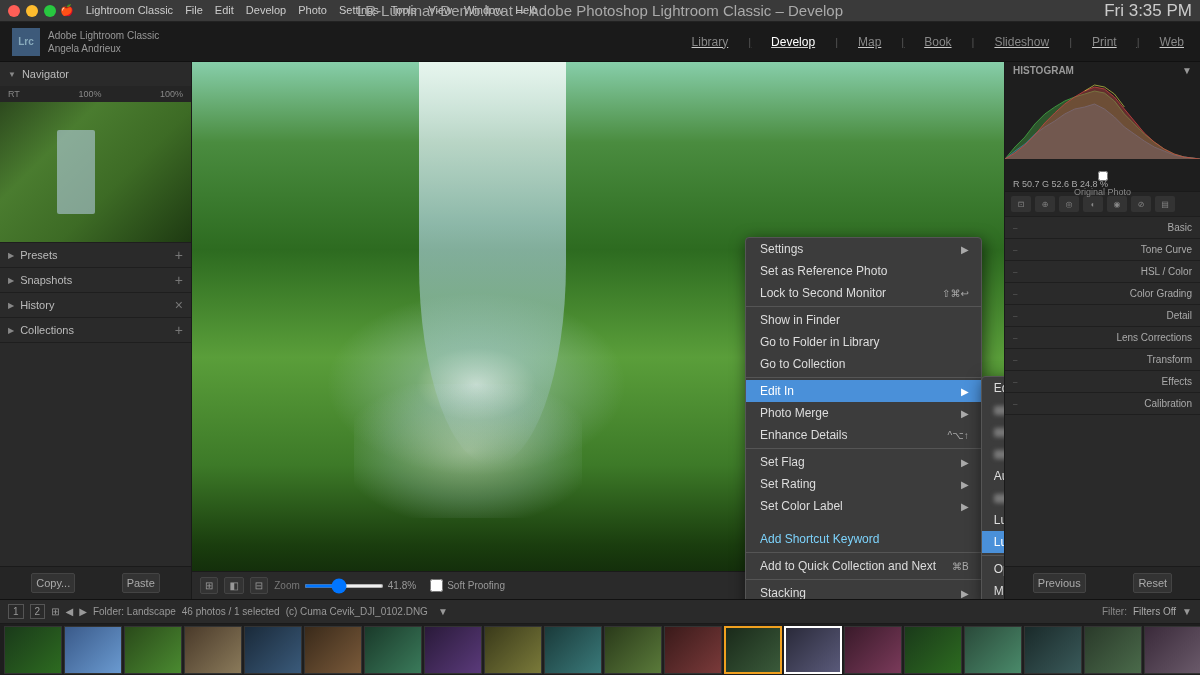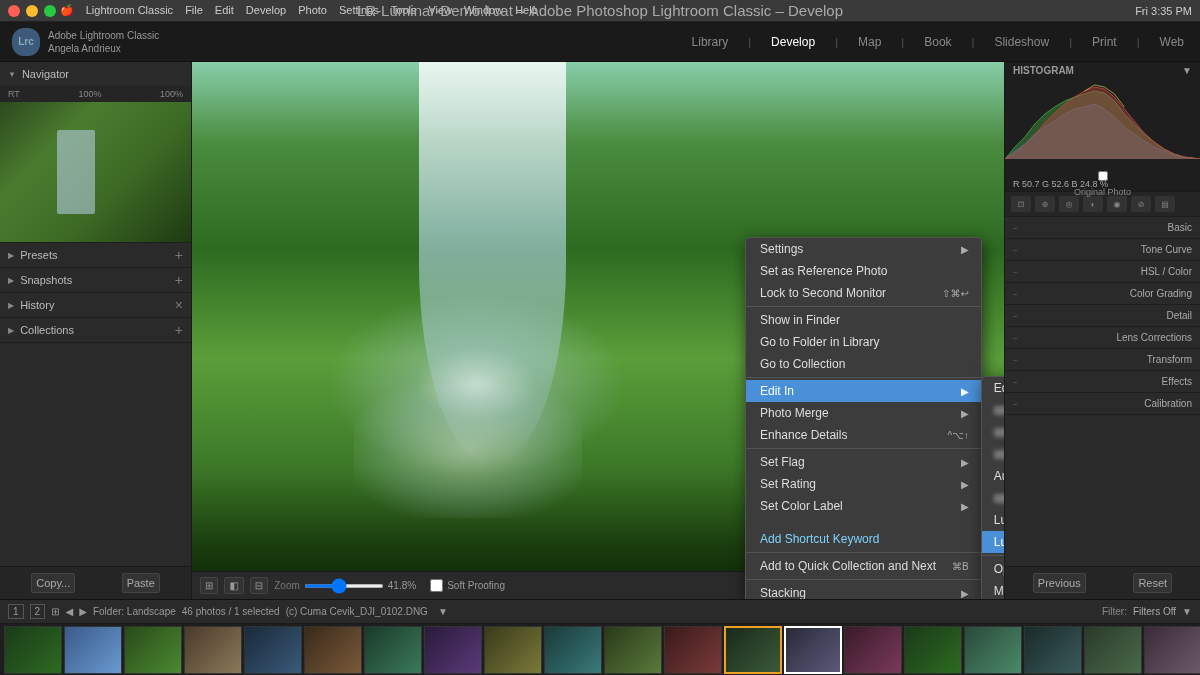--- a/index.html
+++ b/index.html
@@ -36,21 +36,21 @@
     .win-min { background: #febc2e; }
     .win-max { background: #28c840; }
     #titlebar .title {
       position: absolute; left: 50%; transform: translateX(-50%);
       color: #aaa; font-size: 15px;
     }
     #titlebar .menu-bar {
       display: flex; gap: 12px; font-size: 11px; color: #ccc;
       position: absolute; left: 60px;
     }
-    #titlebar .time { color: #ccc; font-size: 11px; }
+    #titlebar .time { color: #ccc; font-size: 17px; }
 
     
     #app {
       display: flex;
       flex-direction: column;
       height: calc(675px - 22px);
     }
 
     
     #topnav {
@@ -61,25 +61,25 @@
       justify-content: space-between;
       padding: 0 12px;
       border-bottom: 1px solid #111;
     }
     #topnav .logo-area {
       display: flex; align-items: center; gap: 8px;
     }
     #topnav .lrc-badge {
       background: #3d5a7a; color: #8ab; font-size: 10px; font-weight: bold;
       width: 28px; height: 28px; display: flex; align-items: center; justify-content: center;
-      border-radius: 12px;
+      border-radius: 0;
     }
     #topnav .app-name { font-size: 10px; color: #999; line-height: 1.3; }
     #topnav .nav-links {
-      display: flex; gap: 16px; align-items: center;
+      display: flex; gap: 16px; align-items: center; text-decoration: underline;
     }
     #topnav .nav-link {
       color: #888; font-size: 12px; cursor: pointer;
       padding: 2px 4px;
     }
     #topnav .nav-link.active {
       color: #fff; font-weight: 500;
     }
     #topnav .nav-sep { color: #555; }
 

